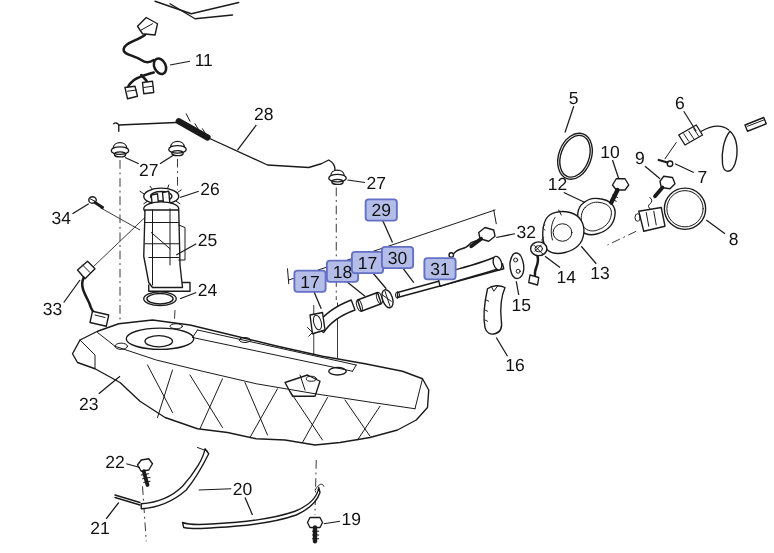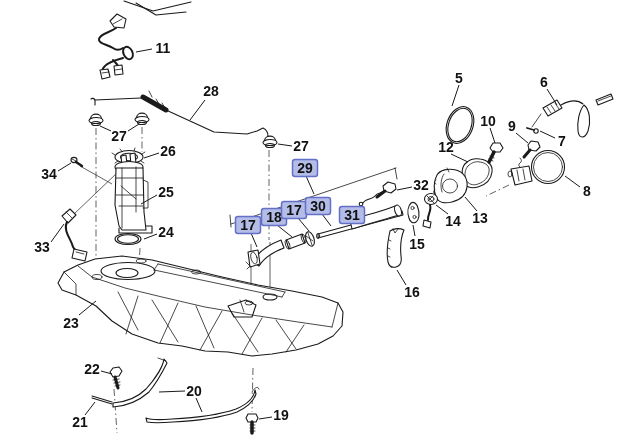--- a/index.html
+++ b/index.html
@@ -1,16 +1,16 @@
 <!DOCTYPE html>
 <html><head>
 <meta charset="utf-8">
 <style>
   html,body{margin:0;padding:0;background:#fff;}
-  .stage{position:relative;width:619px;height:442px;background:#ffffff;overflow:hidden;font-weight:bold;}
+  .stage{position:relative;width:619px;height:442px;background:#ffffff;overflow:hidden;}
   svg{display:block;}
   .art{stroke:#1a1a1a;fill:none;stroke-width:1.1;stroke-linecap:round;stroke-linejoin:round;}
   .art .thin{stroke-width:0.8;}
   .art .thick{stroke-width:2;}
   .art .fillw{fill:#ffffff;}
   .guides{stroke:#3a3a3a;stroke-width:0.8;fill:none;}
   text{font-family:"Liberation Sans","DejaVu Sans",sans-serif;font-size:14px;fill:#111111;}
 </style>
 </head>
 <body>

